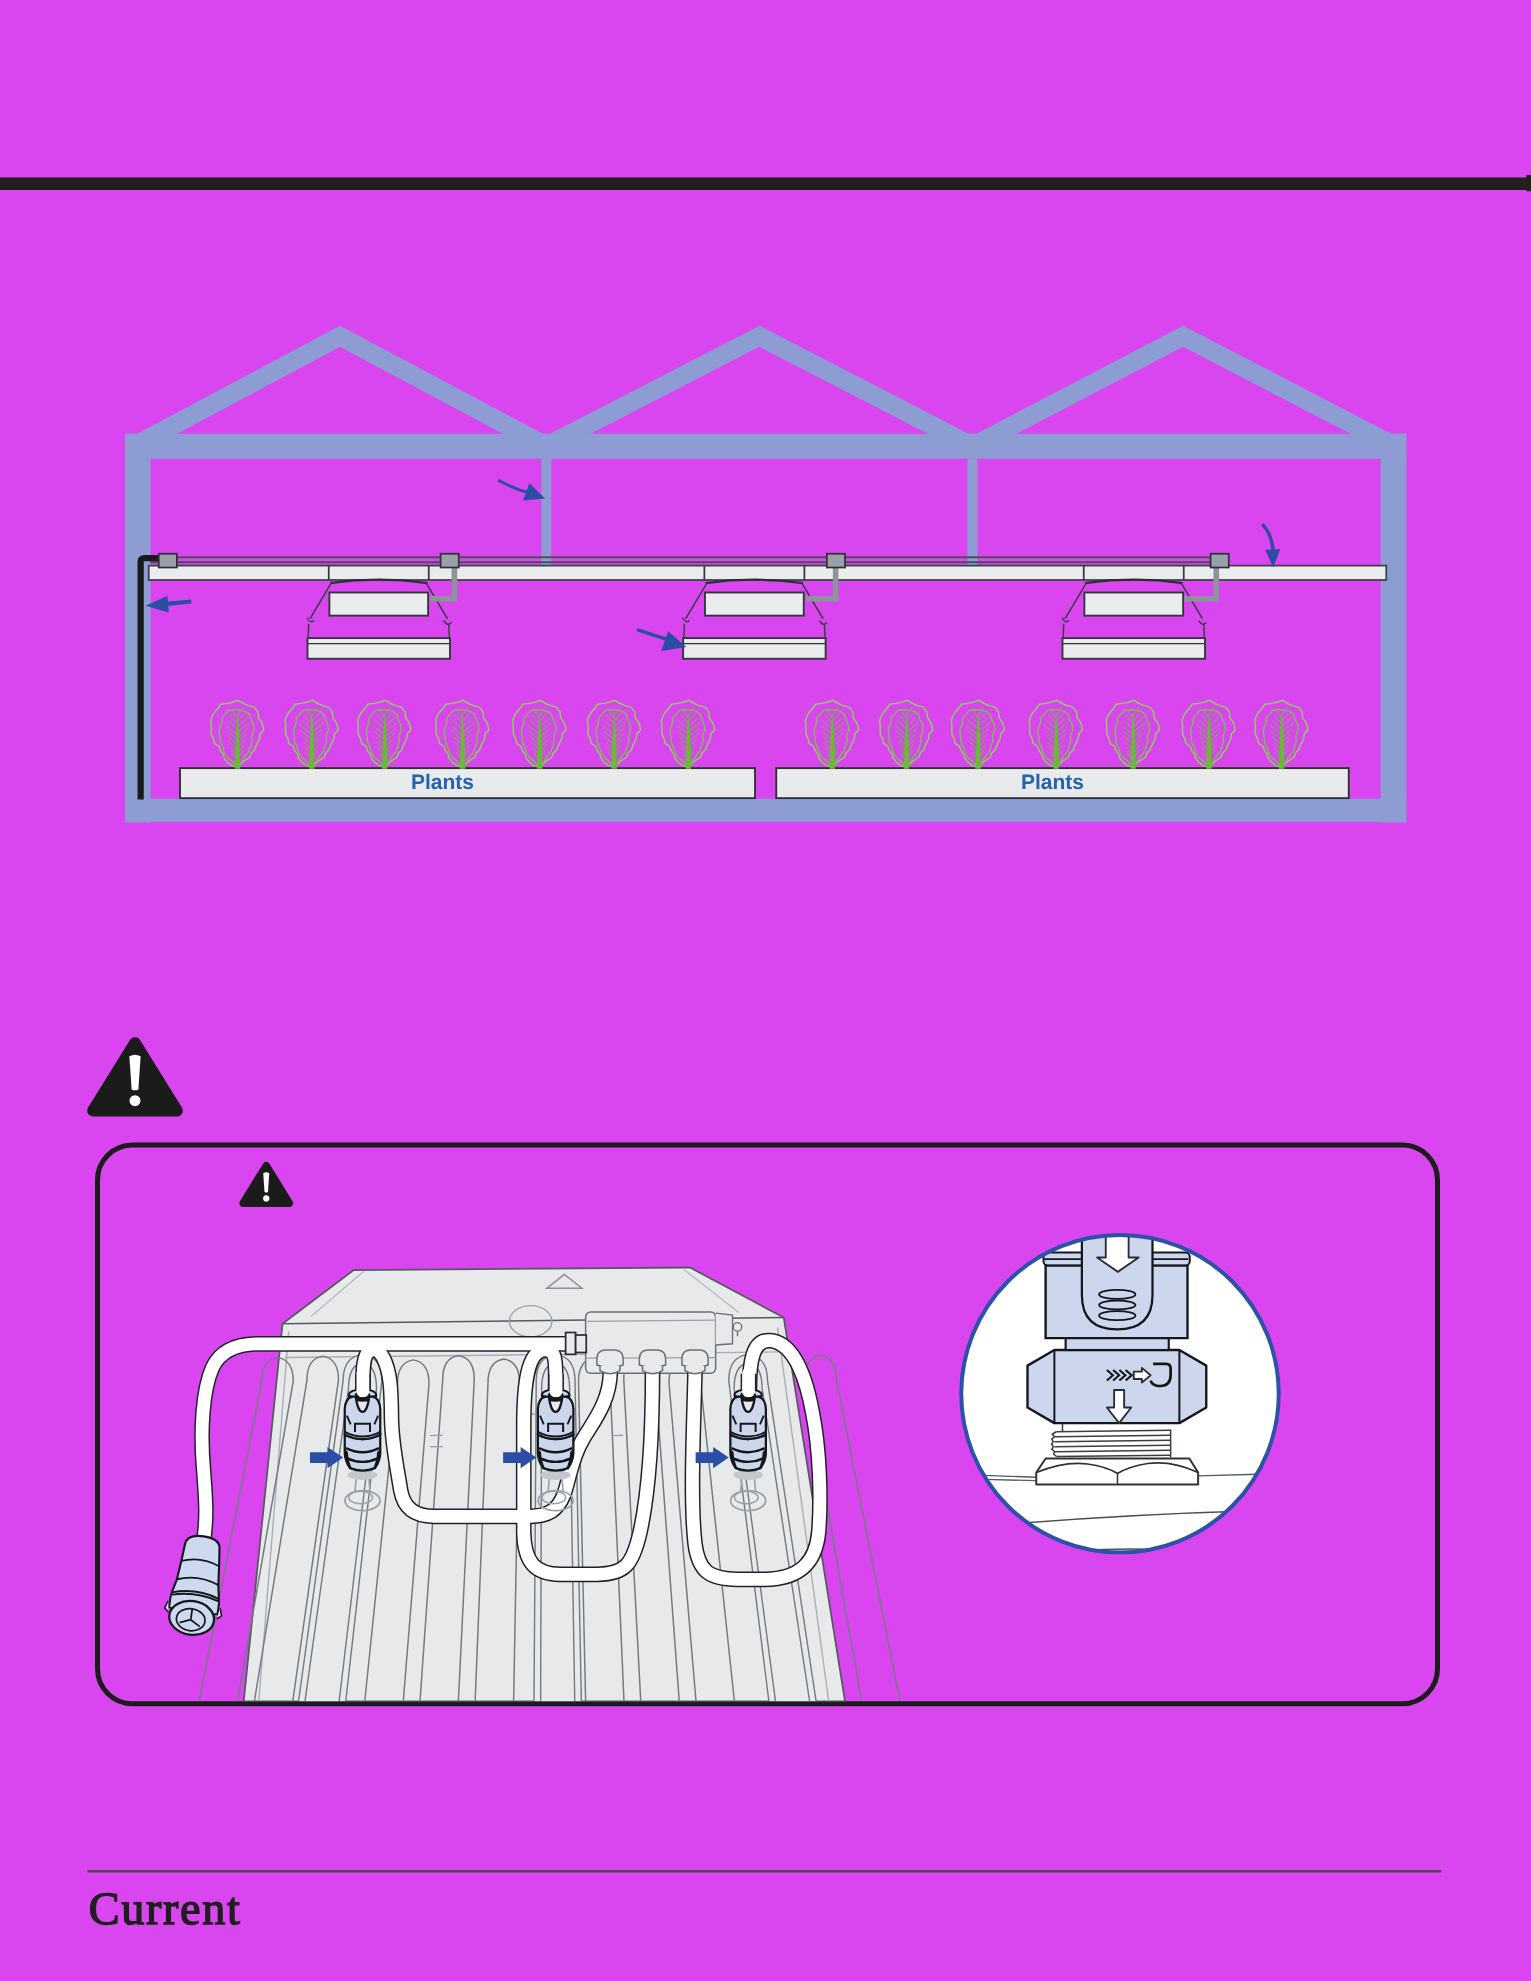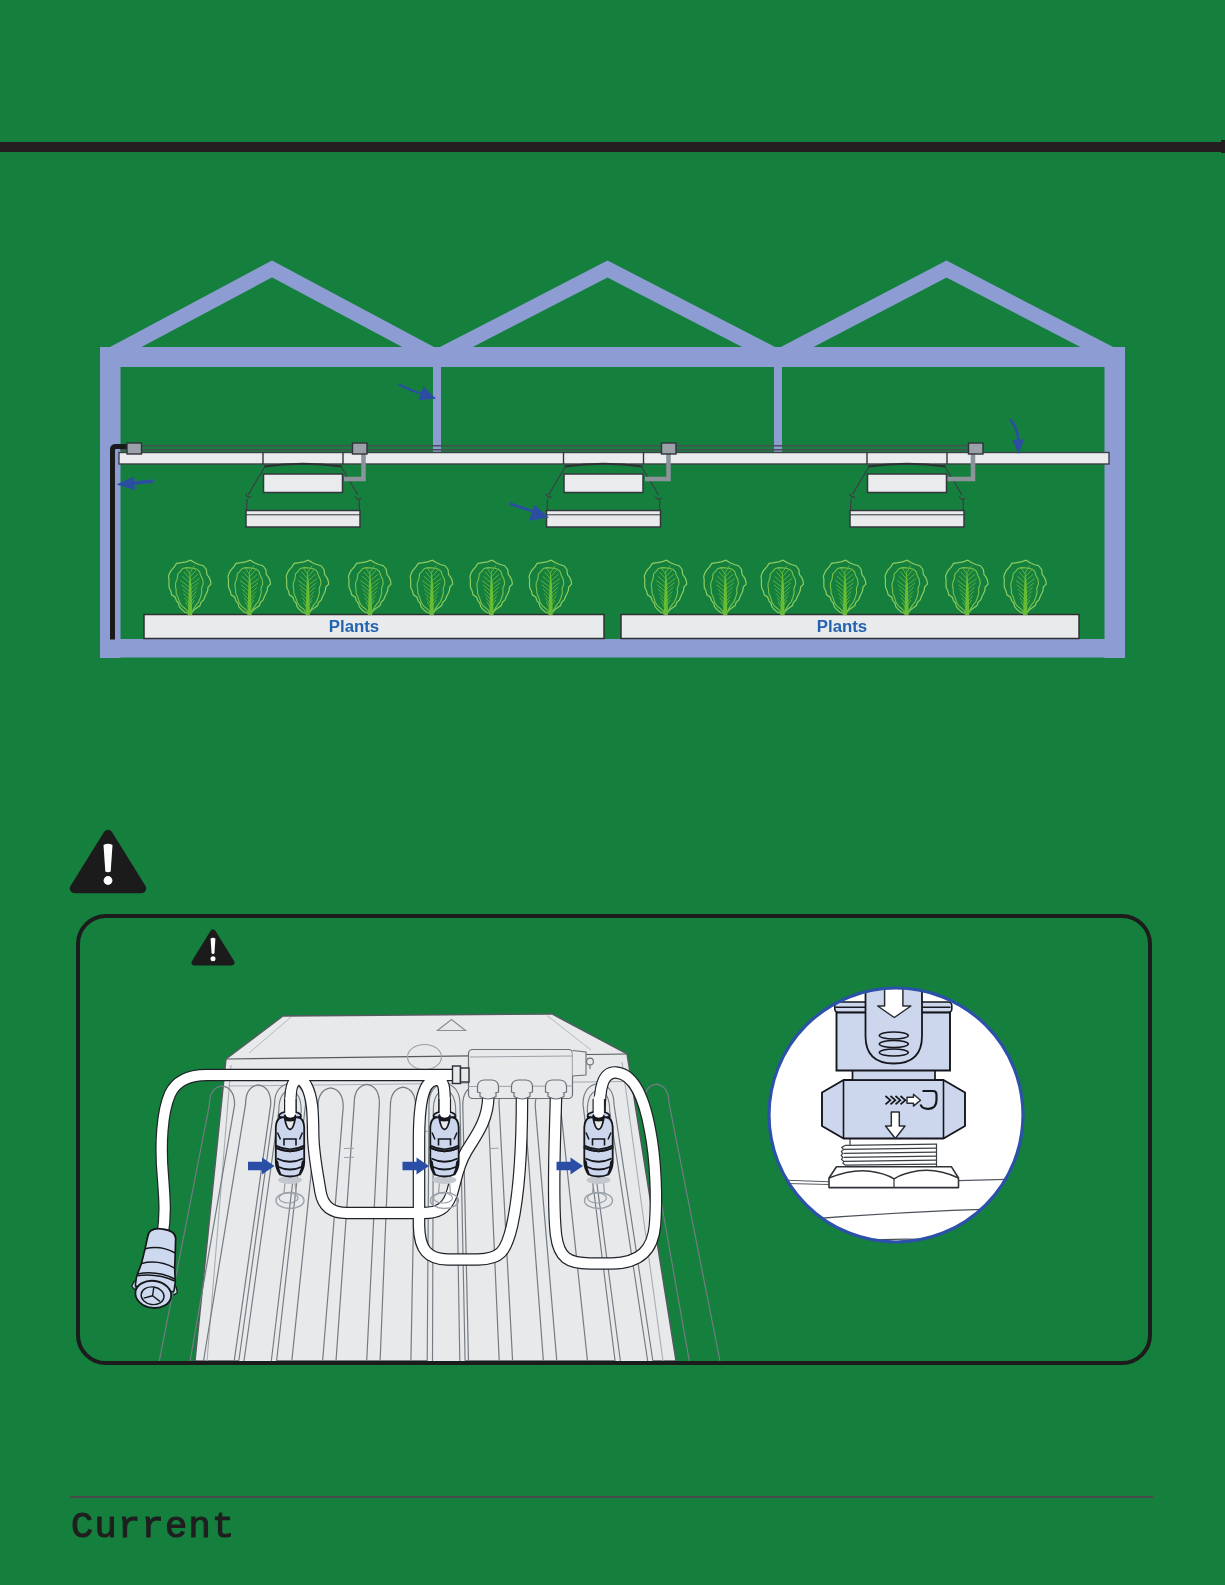--- a/index.html
+++ b/index.html
@@ -1,15 +1,15 @@
 <!DOCTYPE html>
 <html><head><meta charset="utf-8">
 <style>
 html,body{margin:0;padding:0;background:#fff;}
-#page{position:relative;width:1225px;height:1585px;background:#15803d;overflow:hidden;font-family:"Liberation Sans",sans-serif;}
+#page{position:relative;width:1225px;height:1585px;background:#d946ef;overflow:hidden;font-family:"Liberation Sans",sans-serif;}
 .abs{position:absolute;}
 </style></head>
 <body>
 <div id="page">
 <div class="abs" style="left:0;top:141.5px;width:1225px;height:10px;background:#231f20;"></div>
 <div class="abs" style="left:1221px;top:140px;width:4px;height:13px;background:#231f20;"></div>
 <svg style="position:absolute;left:0;top:0" width="1225" height="700" viewBox="0 0 1225 700">
 <defs>
         <g id="plant">
 <path d="M0.0,-1.4L-4.7,-2.5L-8.4,-5.6L-10.6,-8.2L-11.5,-11.7L-13.6,-14.2L-14.8,-17.8L-18.3,-20.2L-19.2,-23.9L-20.9,-27.4L-21.1,-31.2L-21.0,-35.0L-21.5,-38.6L-20.4,-41.8L-18.7,-44.8L-15.9,-47.9L-13.4,-51.6L-8.4,-52.3L-3.9,-53.2L0.6,-54.8L4.8,-52.2L8.8,-50.5L13.3,-49.3L16.3,-45.5L16.9,-40.5L19.1,-37.7L20.4,-34.5L21.0,-30.9L18.1,-27.9L17.7,-24.4L16.3,-21.3L14.8,-18.3L13.6,-15.0L11.0,-12.7L9.9,-9.4L7.2,-7.4L4.4,-5.6L2.3,-3.2Z" fill="none" stroke="#8fcc63" stroke-width="1.2"></path>
@@ -273,13 +273,13 @@
 <g stroke="#15171c" fill="none">
 <path stroke-width="1.7" d="M885.5,1096 l4.8,4.2 l-4.8,4.2 M890.5,1096 l4.8,4.2 l-4.8,4.2 M895.5,1096 l4.8,4.2 l-4.8,4.2 M900.5,1096 l4.8,4.2 l-4.8,4.2"></path>
 
 <path stroke-width="2.2" d="M922.5,1091 L933,1091 Q936.5,1091 936.5,1095 L936.5,1100 Q936.5,1108.5 928.5,1108.8 Q922,1109 920.5,1104.5"></path>
 </g>
 </g>
 <circle cx="896" cy="1115" r="127" fill="none" stroke="#2b52a8" stroke-width="3.2"></circle>
 </svg>
 </div>
 <div class="abs" style="left:70px;top:1496px;width:1083px;height:1.6px;background:#4a4a4a;"></div>
-<div class="abs" style="left:71px;top:1506px;font-family:Liberation Mono, monospace;font-weight:normal;font-size:37px;letter-spacing:1.3px;color:#1f1f1f;-webkit-text-stroke:1.15px #1f1f1f;">Current</div>
+<div class="abs" style="left:71px;top:1506px;font-family:Liberation Serif, serif;font-weight:normal;font-size:37px;letter-spacing:1.3px;color:#1f1f1f;-webkit-text-stroke:1.15px #1f1f1f;">Current</div>
 </div>
 </body></html>

